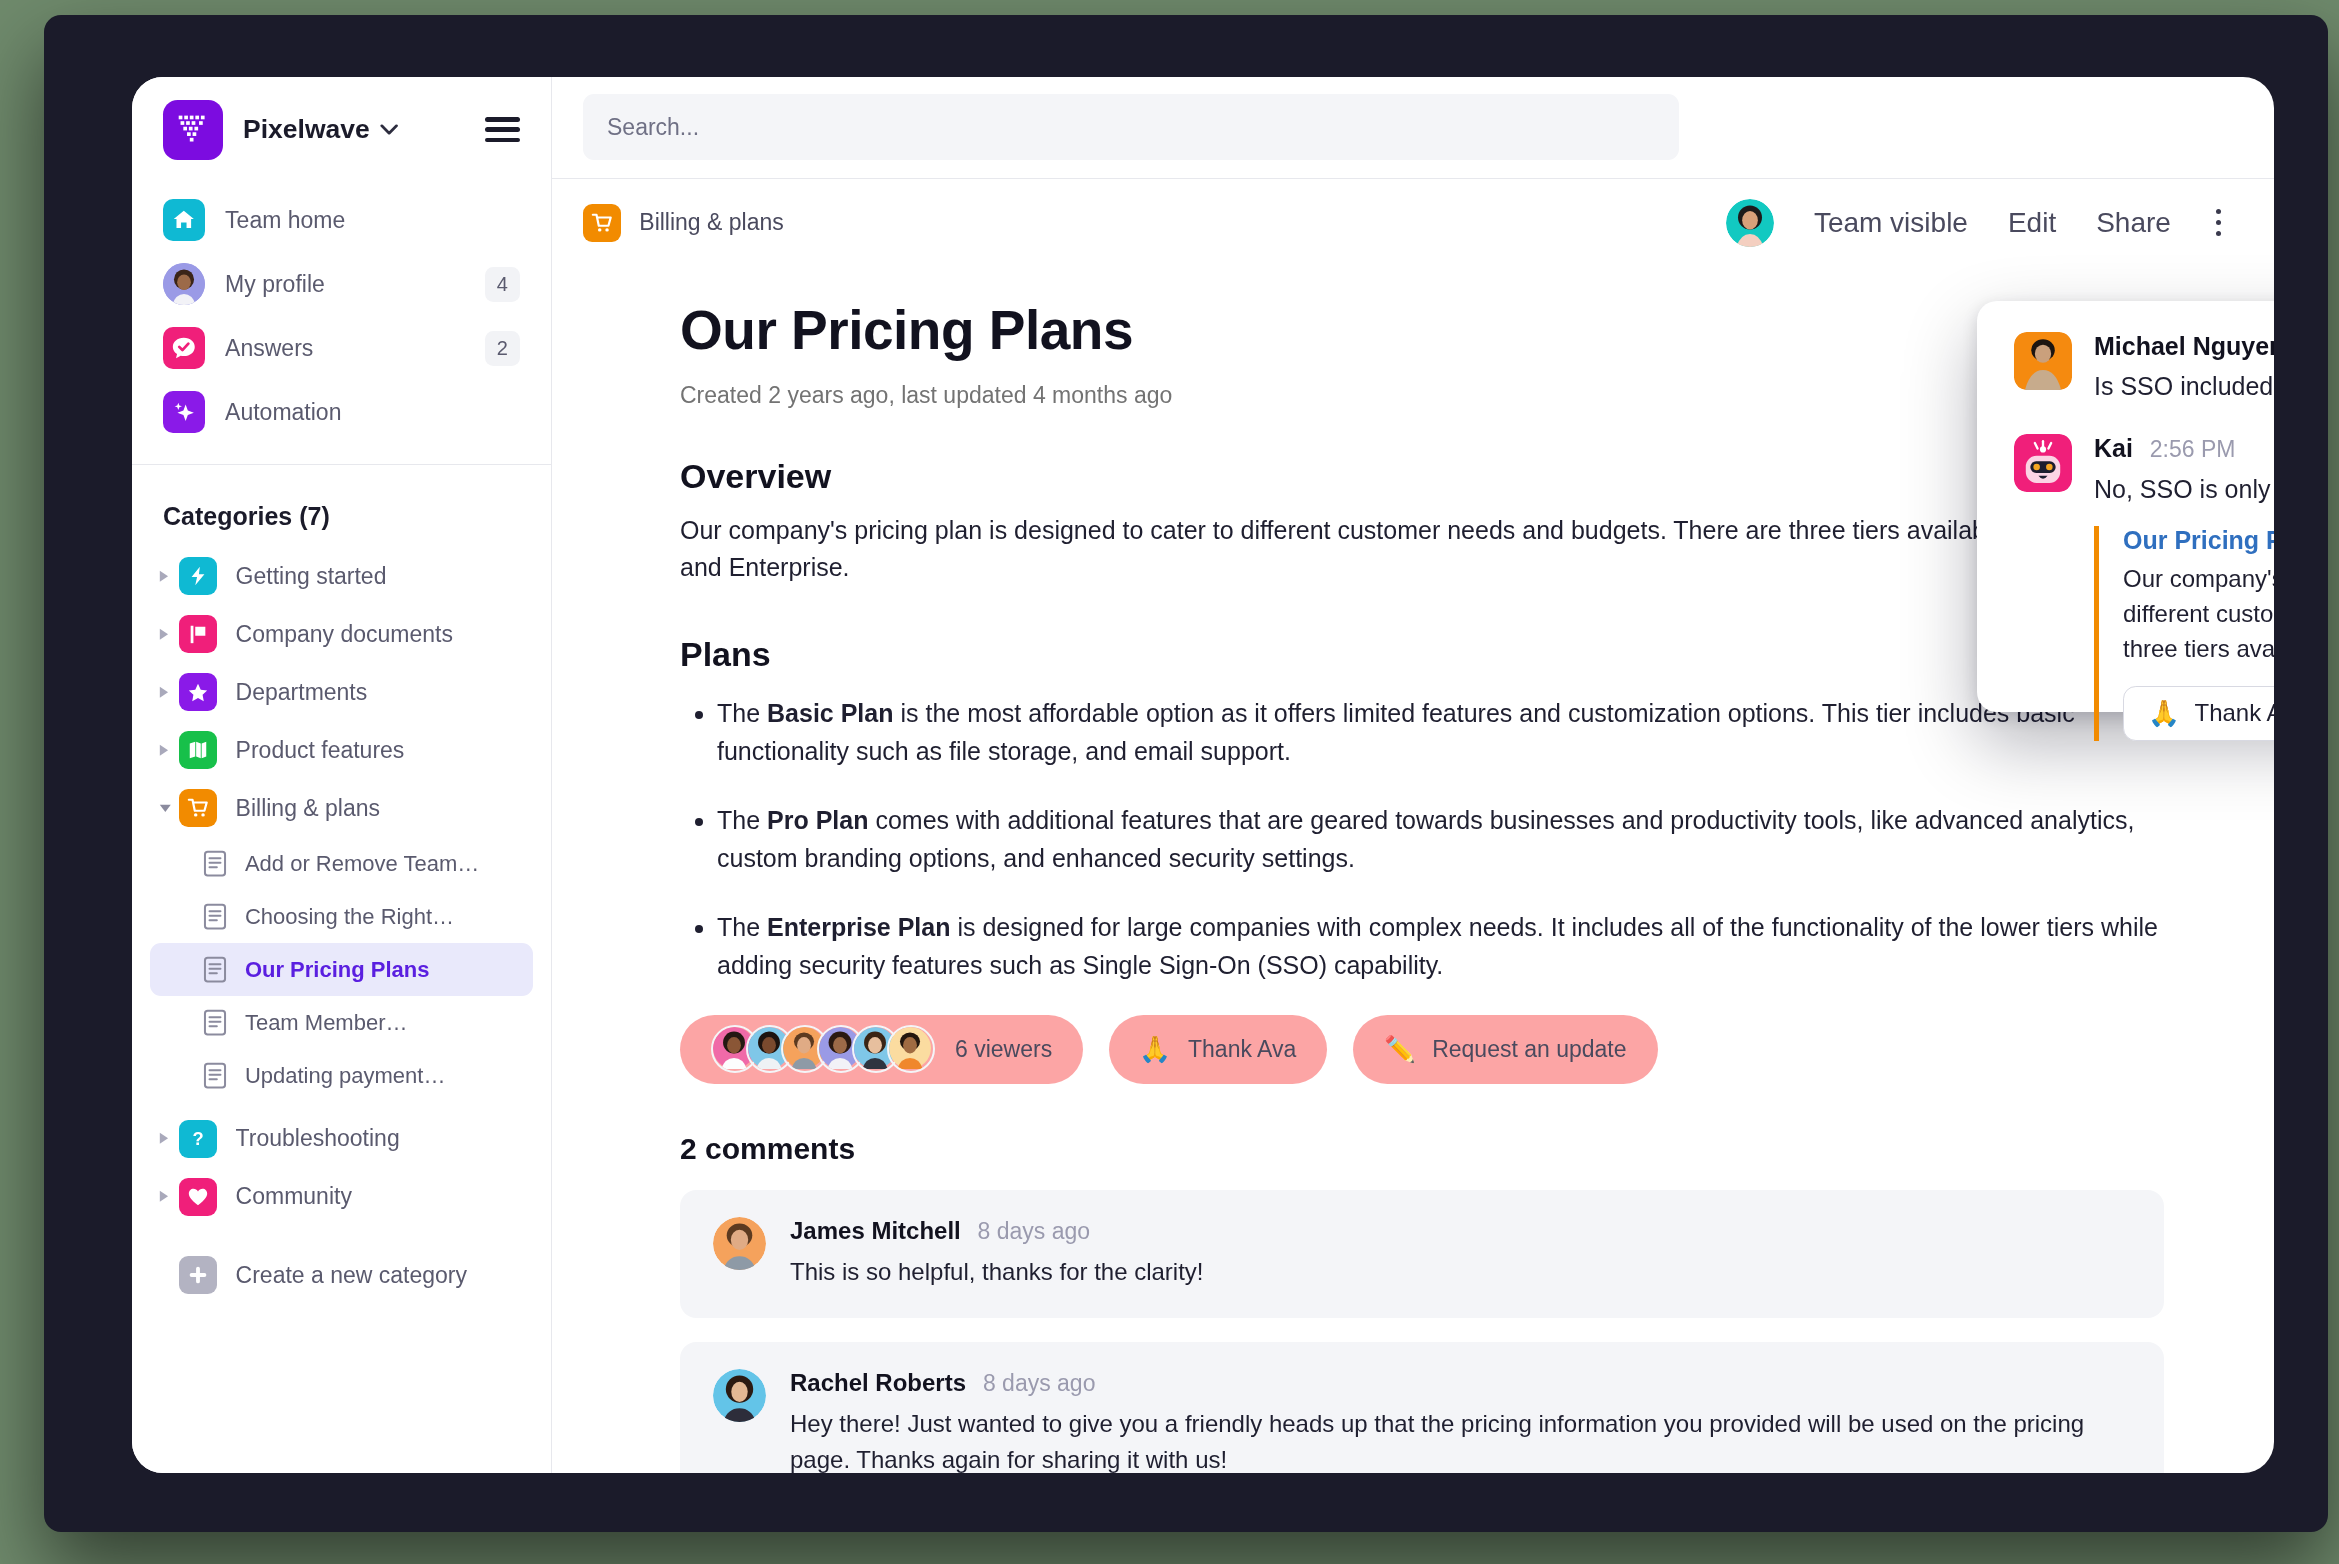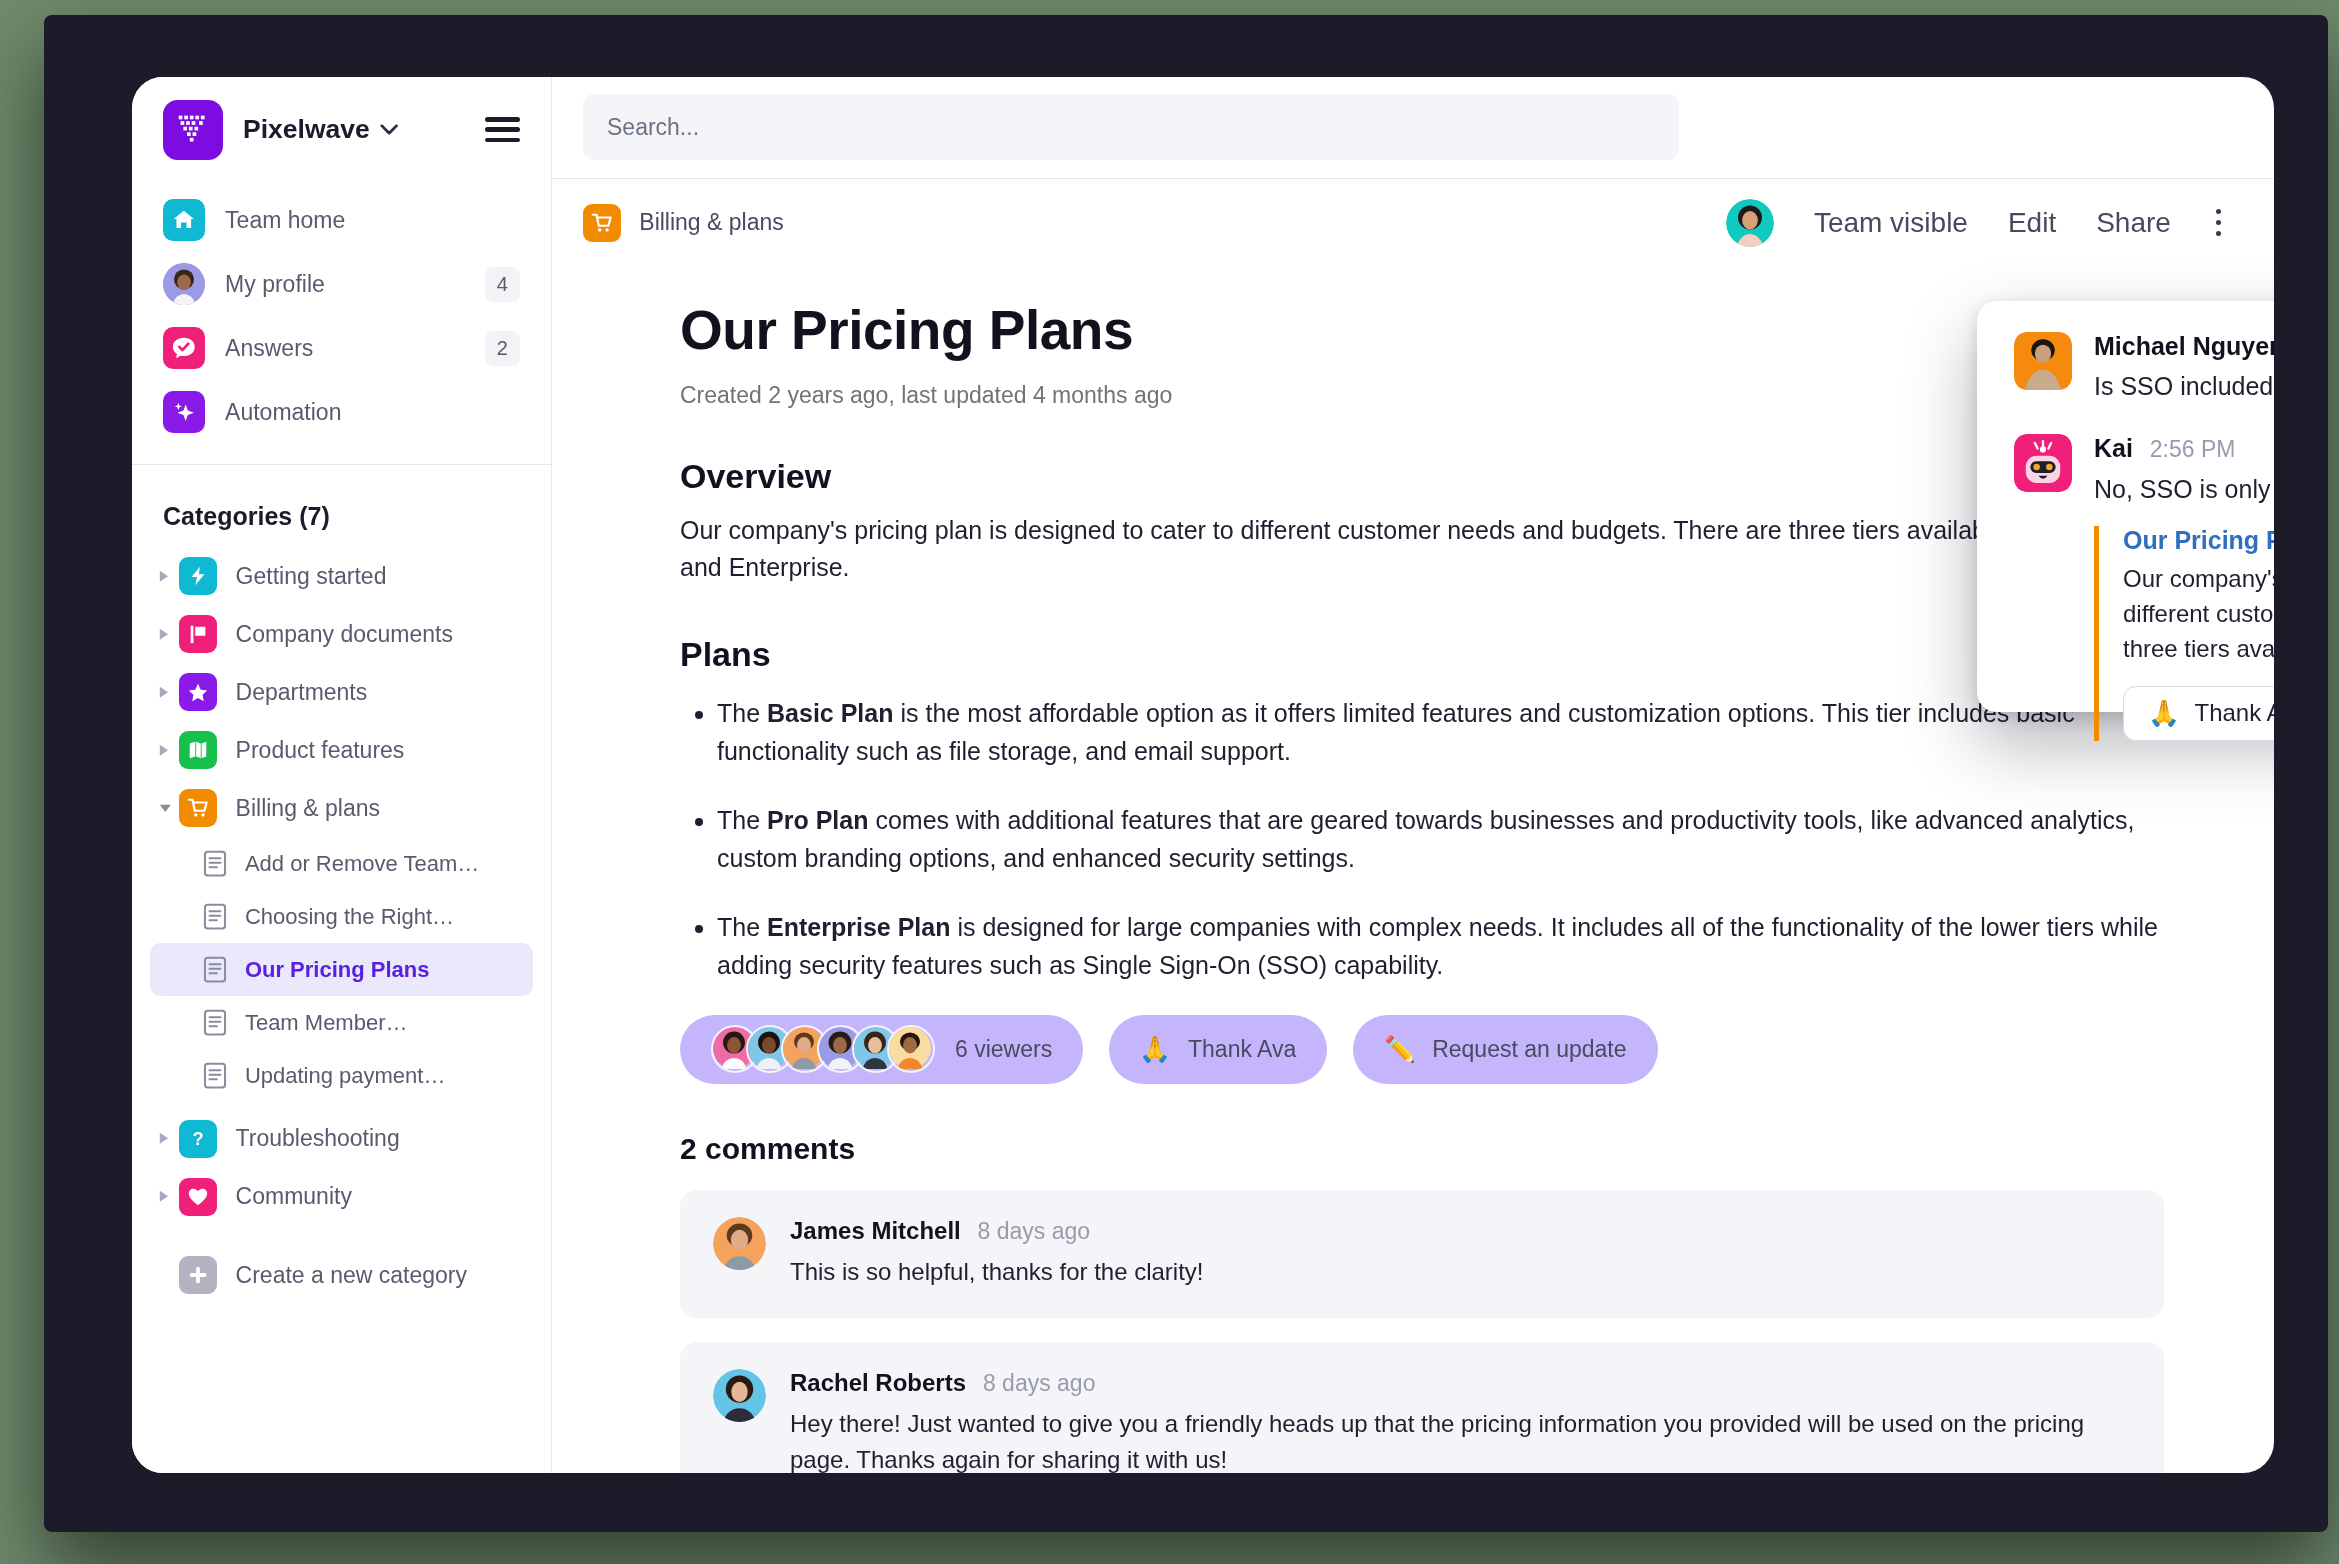--- a/index.html
+++ b/index.html
@@ -11,21 +11,21 @@
   body {
     background: #6f8a6c;
     position: relative;
   }
   
   #device-frame {
     position: absolute;
     left: 44px; top: 14.6px;
     width: 2284px; height: 1517px;
     background: #1b1b2a;
-    border-radius: 8px;
+    border-radius: 17px;
     box-shadow: 0 37px 82px rgba(0,0,0,.55);
   }
   #app-window {
     position: absolute;
     left: 88px; top: 62px;
     width: 2142px; height: 1396px;
     background: #ffffff;
     border-radius: 31px;
     overflow: hidden;
     display: flex;
@@ -178,21 +178,21 @@
 
   h1.doc-title { font-size: 55px; font-weight: bold; color:#12121f; letter-spacing:-0.5px;}
   .doc-meta { font-size: 23px; color:#737373; margin-top: 20px;}
   h2.sec { font-size: 34px; font-weight: bold; color:#12121f; margin-top: 48px;}
   p.body { font-size: 25px; line-height: 1.5; color:#1f1f30; margin-top: 16.4px; }
   ul.plans { margin-top: 20px; padding-left: 37px; }
   ul.plans li { font-size: 25px; line-height: 1.52; color:#1f1f30; margin-bottom: 31px; }
   ul.plans li b { font-weight: bold; }
 
   .action-row { display:flex; align-items:center; gap: 25.6px; margin-top: 31px;}
-  .pill { height: 69px; border-radius: 35px; background:#c4b5fd; display:flex; align-items:center; padding: 0 31px; cursor:pointer;}
+  .pill { height: 69px; border-radius: 35px; background:#fca5a5; display:flex; align-items:center; padding: 0 31px; cursor:pointer;}
   .pill-text { font-size: 23px; color:#4a4a5e; white-space:nowrap;}
   .pill-emoji { font-size: 25.6px; margin-right: 16.4px;}
   .viewers-stack { display:flex; align-items:center; margin-right: 20px; }
   .viewers-stack .av { width: 48px; height: 48px; border-radius:50%; overflow:hidden; margin-left:-12.8px; border: 2.7px solid #f4f5f8;}
   .viewers-stack .av:first-child { margin-left: 0; }
 
   .comments-head { font-size: 30px; font-weight: bold; color:#12121f; margin-top: 48px;}
   .comment {
     margin-top: 24px; background:#f4f5f8; border-radius: 16.4px;
     padding: 27.4px 33px; display:flex; gap: 24px;

